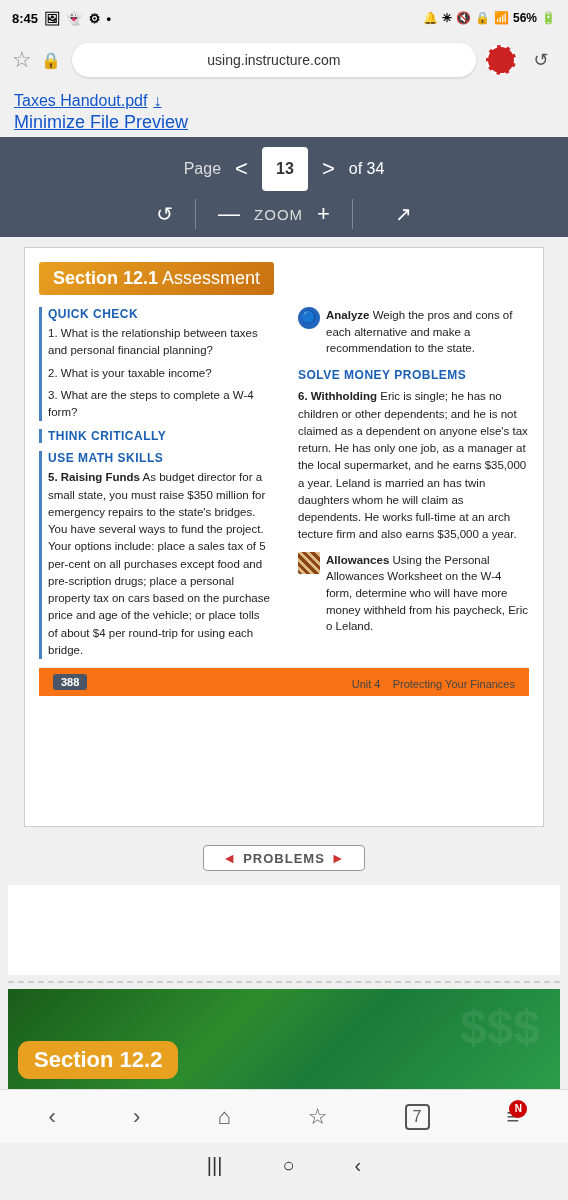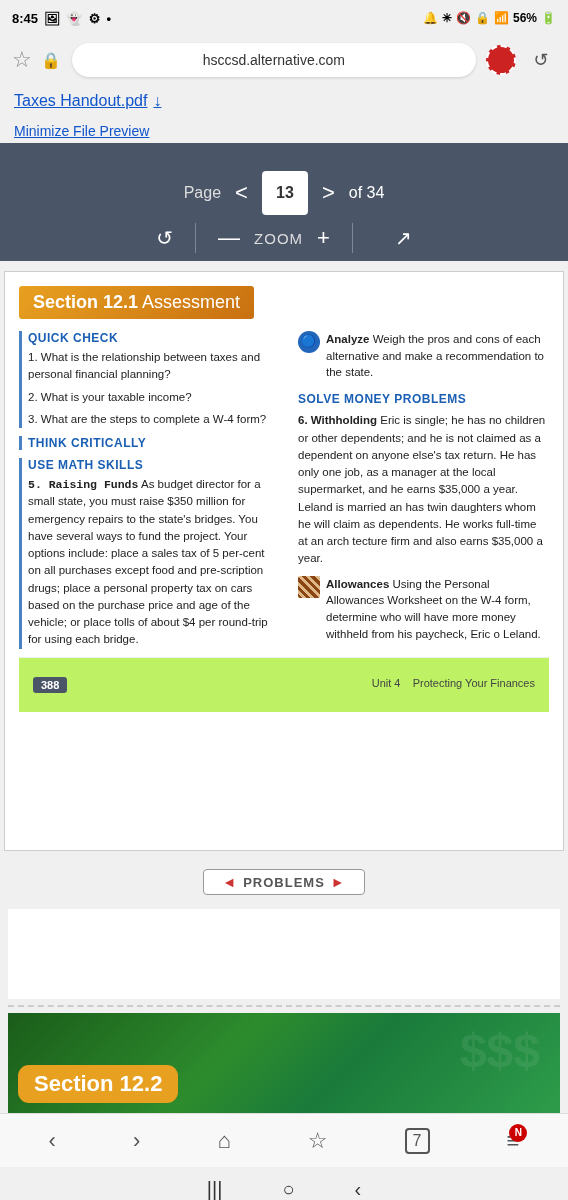--- a/index.html
+++ b/index.html
@@ -71,32 +71,32 @@
     .file-title {
       color: #1155cc;
       font-size: 16px;
       text-decoration: underline;
       display: flex;
       align-items: center;
       gap: 6px;
     }
     .minimize-link {
       color: #1155cc;
-      font-size: 14px;
+      font-size: 18px;
       text-decoration: underline;
-      margin-top: 13px;
+      margin-top: 2px;
     }
 
     
     .pdf-toolbar {
       background: #4a5568;
       display: flex;
       flex-direction: column;
       align-items: center;
-      padding: 28px 0 8px 0;
+      padding: 10px 0 8px 0;
     }
     .page-nav {
       display: flex;
       align-items: center;
       gap: 14px;
       color: white;
       font-size: 16px;
     }
     .page-nav .page-label { font-size: 16px; color: #ddd; }
     .nav-btn {
@@ -126,21 +126,21 @@
       color: white;
     }
     .zoom-btn { font-size: 22px; color: white; cursor: pointer; }
     .zoom-label { font-size: 15px; color: #ddd; letter-spacing: 1px; }
     .expand-btn { font-size: 20px; color: white; margin-left: 20px; cursor: pointer; }
     .rotate-btn { font-size: 20px; color: white; cursor: pointer; }
 
     
     .pdf-content {
       background: white;
-      margin: 10px 4px;
+      margin: 10px 24px;
       padding: 14px 14px 10px 14px;
       border: 1px solid #ccc;
       min-height: 580px;
     }
 
     
     .section-header {
       background: linear-gradient(135deg, #e8a020 0%, #c87010 100%);
       color: white;
       font-size: 18px;
@@ -211,26 +211,26 @@
     .calc-icon {
       width: 22px; height: 22px;
       flex-shrink: 0;
       background: repeating-linear-gradient(45deg, #8B4513, #8B4513 3px, #DEB887 3px, #DEB887 6px);
       border-radius: 2px;
     }
 
     
     .pdf-footer {
       display: flex;
-      align-items: flex-start;
+      align-items: flex-end;
       justify-content: space-between;
-      padding: 19px 14px;
+      padding: 6px 14px;
       font-size: 11px;
       color: #444;
-      background: #bef264;
+      background: #f97316;
       border-top: 1px solid #eee;
     }
     .page-num-badge {
       background: #4a5568;
       color: white;
       font-size: 11px;
       font-weight: bold;
       padding: 2px 8px;
       border-radius: 3px;
     }
@@ -363,21 +363,21 @@
     <span>📶</span>
     <span>56%</span>
     <span>🔋</span>
   </div>
 </div>
 
 <div class="browser-bar">
   <span class="star-icon">☆</span>
   <span class="lock-icon">🔒</span>
   <div class="url-bar">
-    <span>hsccsd.alternative.com</span>
+    <span>using.instructure.com</span>
   </div>
   <div class="canvas-icon"></div>
   <div class="refresh-btn">↺</div>
 </div>
 
 <div class="page-header">
   <div class="file-title">
     <span>Taxes Handout.pdf</span>
     <span style="font-size:16px;">↓</span>
   </div>
@@ -432,21 +432,21 @@
         </div>
       </div>
 
       <div class="left-accent">
         <div class="section-title">THINK CRITICALLY</div>
       </div>
 
       <div class="left-accent">
         <div class="section-title">USE MATH SKILLS</div>
         <div class="question">
-          <span style="font-weight:bold;font-family:Liberation Mono, monospace;">5. Raising Funds</span>
+          <span style="font-weight:bold;">5. Raising Funds</span>
           <span>As budget director for a small state, you must raise $350 million for emergency repairs to the state's bridges. You have several ways to fund the project. Your options include: place a sales tax of 5 per-cent on all purchases except food and pre-scription drugs; place a personal property tax on cars based on the purchase price and age of the vehicle; or place tolls of about $4 per round-trip for using each bridge.</span>
         </div>
       </div>
 
     </div>
 
     <div class="col-right">
 
       <div class="analyze-box">
         <div class="analyze-icon">🔵</div>

